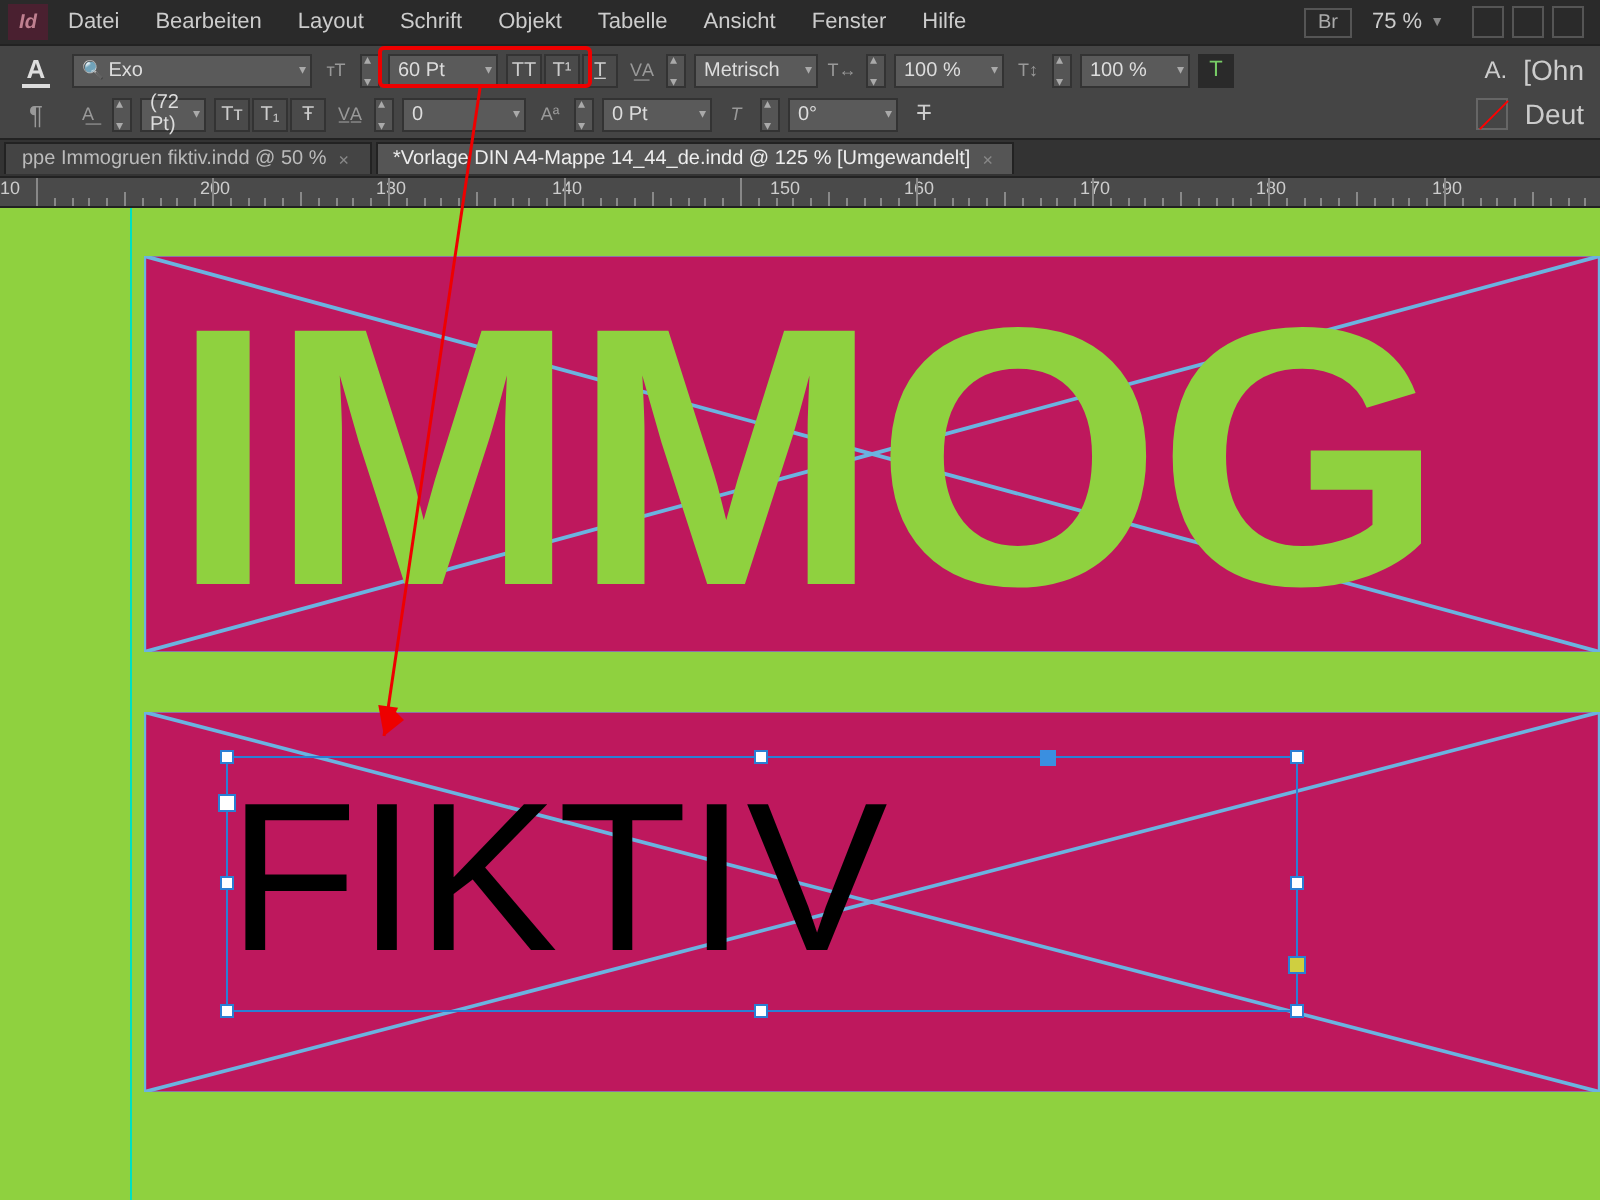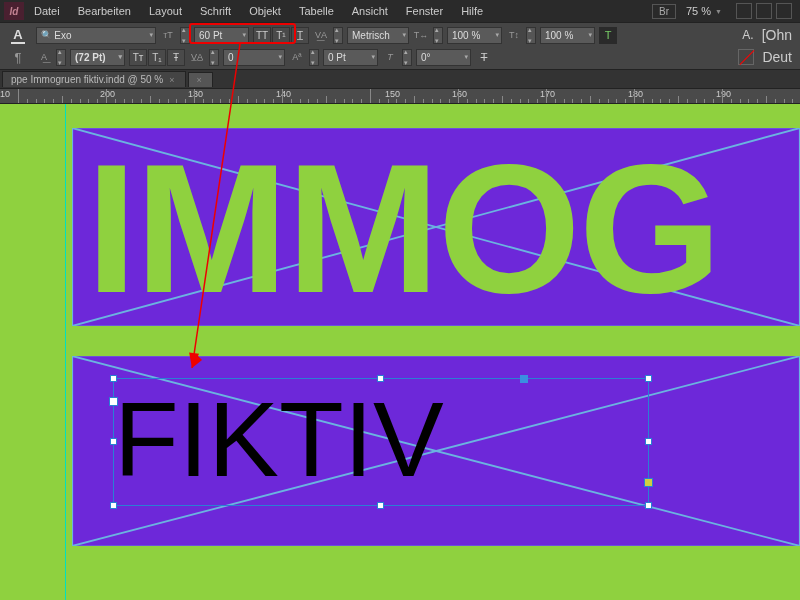--- a/index.html
+++ b/index.html
@@ -20,21 +20,21 @@
   .A-icon { color: #ddd; font-size: 13px; font-weight: bold; border-bottom: 2px solid #ddd; padding: 0 2px; }
   .para-icon { color: #999; font-size: 13px; }
   .field { background: #5a5a5a; border: 1px solid #333; color: #ddd; font-size: 10px; height: 17px; display: flex; align-items: center; padding: 0 4px; }
   .field.dd { position: relative; }
   .field.dd::after { content: "▾"; position: absolute; right: 2px; color: #aaa; font-size: 7px; }
   .search-icon { color: #999; font-size: 9px; margin-right: 2px; }
   .font-field { width: 120px; }
   .weight-field { width: 120px; }
   .mini-icon { width: 16px; height: 16px; display: flex; align-items: center; justify-content: center; color: #999; font-size: 9px; }
   .size-field { width: 55px; }
-  .leading-field { width: 55px; font-weight: bold; }
+  .leading-field { width: 33px; }
   .stepper { width: 10px; height: 17px; background: #555; border: 1px solid #333; position: relative; }
   .stepper::before { content: "▴"; position: absolute; top: -2px; left: 1px; font-size: 7px; color: #aaa; }
   .stepper::after { content: "▾"; position: absolute; bottom: -2px; left: 1px; font-size: 7px; color: #aaa; }
   .tt-group { display: flex; gap: 1px; }
   .tt-btn { width: 18px; height: 17px; background: #4a4a4a; border: 1px solid #333; color: #ccc; font-size: 10px; display: flex; align-items: center; justify-content: center; }
   .scale-field { width: 55px; }
   .T-icon { width: 18px; height: 17px; display: flex; align-items: center; justify-content: center; font-size: 11px; }
   .T-green { color: #7c6; background: #2a2a2a; }
   .T-strike { color: #ccc; text-decoration: line-through; }
   .redstrike { width: 16px; height: 16px; position: relative; border: 1px solid #666; }
@@ -49,21 +49,21 @@
   .tab .x { font-size: 9px; color: #888; }
   
   .ruler { height: 16px; background: #4a4a4a; border-top: 1px solid #222; border-bottom: 1px solid #222; position: relative; overflow: hidden; }
   .ruler .tick { position: absolute; top: 0; width: 1px; height: 16px; background: #888; }
   .ruler .tick.minor { height: 6px; top: 10px; }
   .ruler .tick.mid { height: 9px; top: 7px; }
   .ruler .num { position: absolute; top: 0; color: #ccc; font-size: 9px; }
   
   .canvas-area { position: relative; height: 521px; background: #8fd13f; overflow: hidden; }
   
-  .frame { position: absolute; background: #6d28d9; }
+  .frame { position: absolute; background: #be185d; }
   .frame .diag { position: absolute; inset: 0; }
   .frame .diag line { stroke: #6bb3e0; stroke-width: 0.7; }
   .frame .txt { position: absolute; color: #8fd13f; font-weight: 900; letter-spacing: -2px; line-height: 1; }
   
   .selected-frame { position: absolute; border: 1px solid #2a7fd4; }
   .handle { position: absolute; width: 7px; height: 7px; background: #fff; border: 1px solid #2a7fd4; }
   .handle.mid { background: #fff; }
   .port-in { position: absolute; width: 9px; height: 9px; background: #fff; border: 1px solid #2a7fd4; }
   .port-out { position: absolute; width: 9px; height: 9px; background: #cfcf40; border: 1px solid #2a7fd4; }
   .anchor { position: absolute; width: 8px; height: 8px; background: #3a8fe0; }
@@ -163,20 +163,21 @@
 </div>
 
 <div class="highlight-box" style="left:189px; top:23px; width:107px; height:21px"></div>
 
 <div class="tabs">
   <div class="tab">
       <span>ppe Immogruen fiktiv.indd @ 50 %</span>
       <span class="x">×</span>
     </div>
   <div class="tab active">
+      <span>*Vorlage DIN A4-Mappe 14_44_de.indd @ 125 %  [Umgewandelt]</span>
       <span class="x">×</span>
     </div>
 </div>
 
 <div class="ruler" id="hruler">
     <div class="num" style="left: 0;">10</div>
     <div class="tick" style="left: 18px;"></div>
     <div class="tick minor" style="left: 26.8px;"></div>
     <div class="tick minor" style="left: 35.6px;"></div>
     <div class="tick minor" style="left: 44.4px;"></div>

